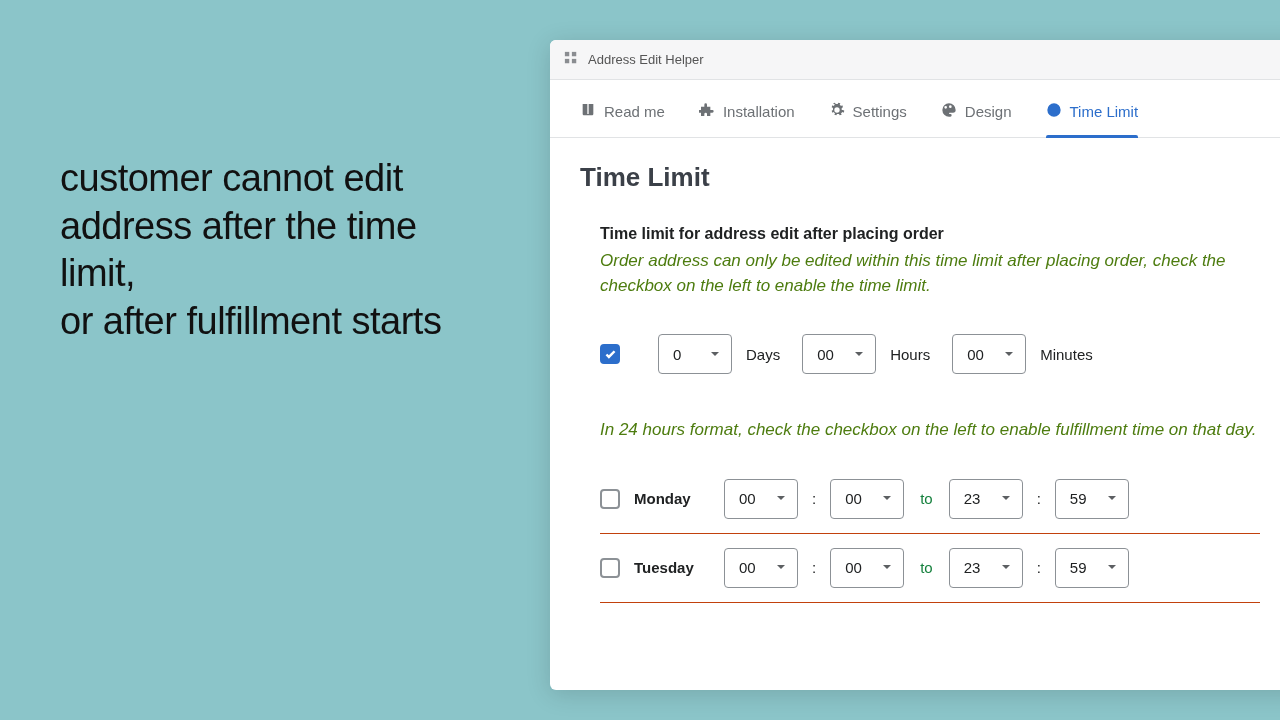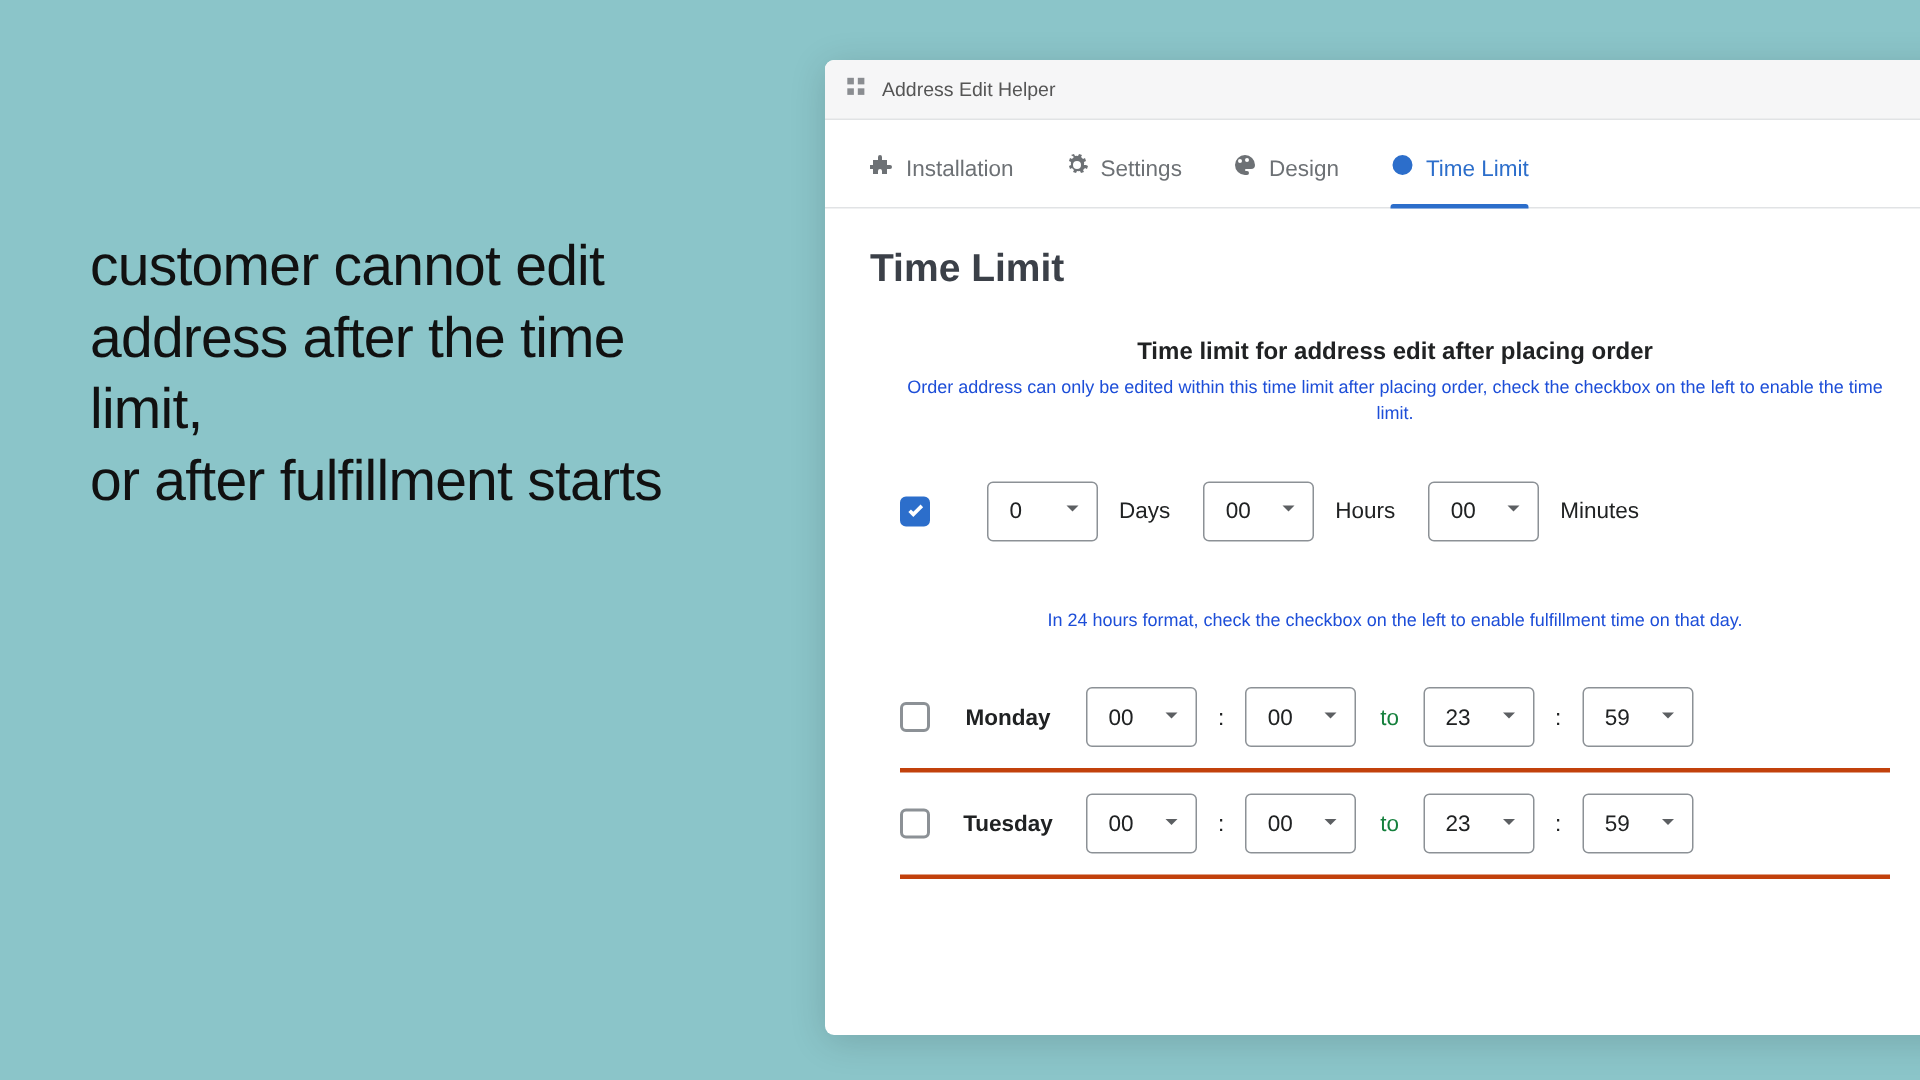--- a/index.html
+++ b/index.html
@@ -77,41 +77,42 @@
   }
   .tab svg { width: 16px; height: 16px; fill: currentColor; flex-shrink: 0; }
 
   .content { padding: 24px 30px 0 30px; }
   .page-title {
     font-size: 26px;
     font-weight: 600;
     color: #3b4048;
     margin-bottom: 32px;
   }
-  .section { padding: 0 20px; text-align: center; }
+  .section { padding: 0 20px; }
   .section-title {
     font-size: 16px;
     font-weight: 600;
     color: #202223;
     margin-bottom: 6px;
   }
   .section-help {
-    font-size: 12px;
-    color: #1d4ed8;
+    font-size: 17px;
+    color: #4d7c0f;
     line-height: 1.45;
     margin-bottom: 22px;
+    font-style: italic;
   }
 
   .row {
     display: flex;
     align-items: center;
     gap: 14px;
     padding: 14px 0;
   }
-  .dayrow { border-bottom: 3px solid #c2410c; }
+  .dayrow { border-bottom: 1px solid #c2410c; }
 
   .checkbox {
     width: 20px; height: 20px;
     border: 2px solid #8c9196;
     border-radius: 4px;
     background: #fff;
     cursor: pointer;
     display: flex;
     align-items: center;
     justify-content: center;
@@ -174,20 +175,26 @@
           <rect x="1" y="9" width="5" height="5"></rect>
           <rect x="9" y="9" width="5" height="5"></rect>
         </svg>
     </span>
     <span>Address Edit Helper</span>
   </div>
 
   <div class="tabs">
     <div class="tab">
       <span><svg viewBox="0 0 24 24">
+            <path d="M4 3h7v15H4zM13 3h7v15h-7zM4 18c0 1 1 2 2 2h12c1 0 2-1 2-2"></path>
+          </svg></span>
+      <span>Read me</span>
+    </div>
+    <div class="tab">
+      <span><svg viewBox="0 0 24 24">
             <path d="M3 7h5V4a2 2 0 014 0v3h5v5h3a2 2 0 010 4h-3v5h-5v-3a2 2 0 00-4 0v3H3v-5H0a2 2 0 010-4h3z"></path>
           </svg></span>
       <span>Installation</span>
     </div>
     <div class="tab">
       <span><svg viewBox="0 0 24 24">
             <path d="M12 8a4 4 0 100 8 4 4 0 000-8zm9 4l2 1-1 3-2-1a9 9 0 01-2 2l1 2-3 1-1-2a9 9 0 01-3 0l-1 2-3-1 1-2a9 9 0 01-2-2l-2 1-1-3 2-1a9 9 0 010-3l-2-1 1-3 2 1a9 9 0 012-2L6 2l3-1 1 2a9 9 0 013 0l1-2 3 1-1 2a9 9 0 012 2l2-1 1 3-2 1a9 9 0 010 3z"></path>
           </svg></span>
       <span>Settings</span>
     </div>

